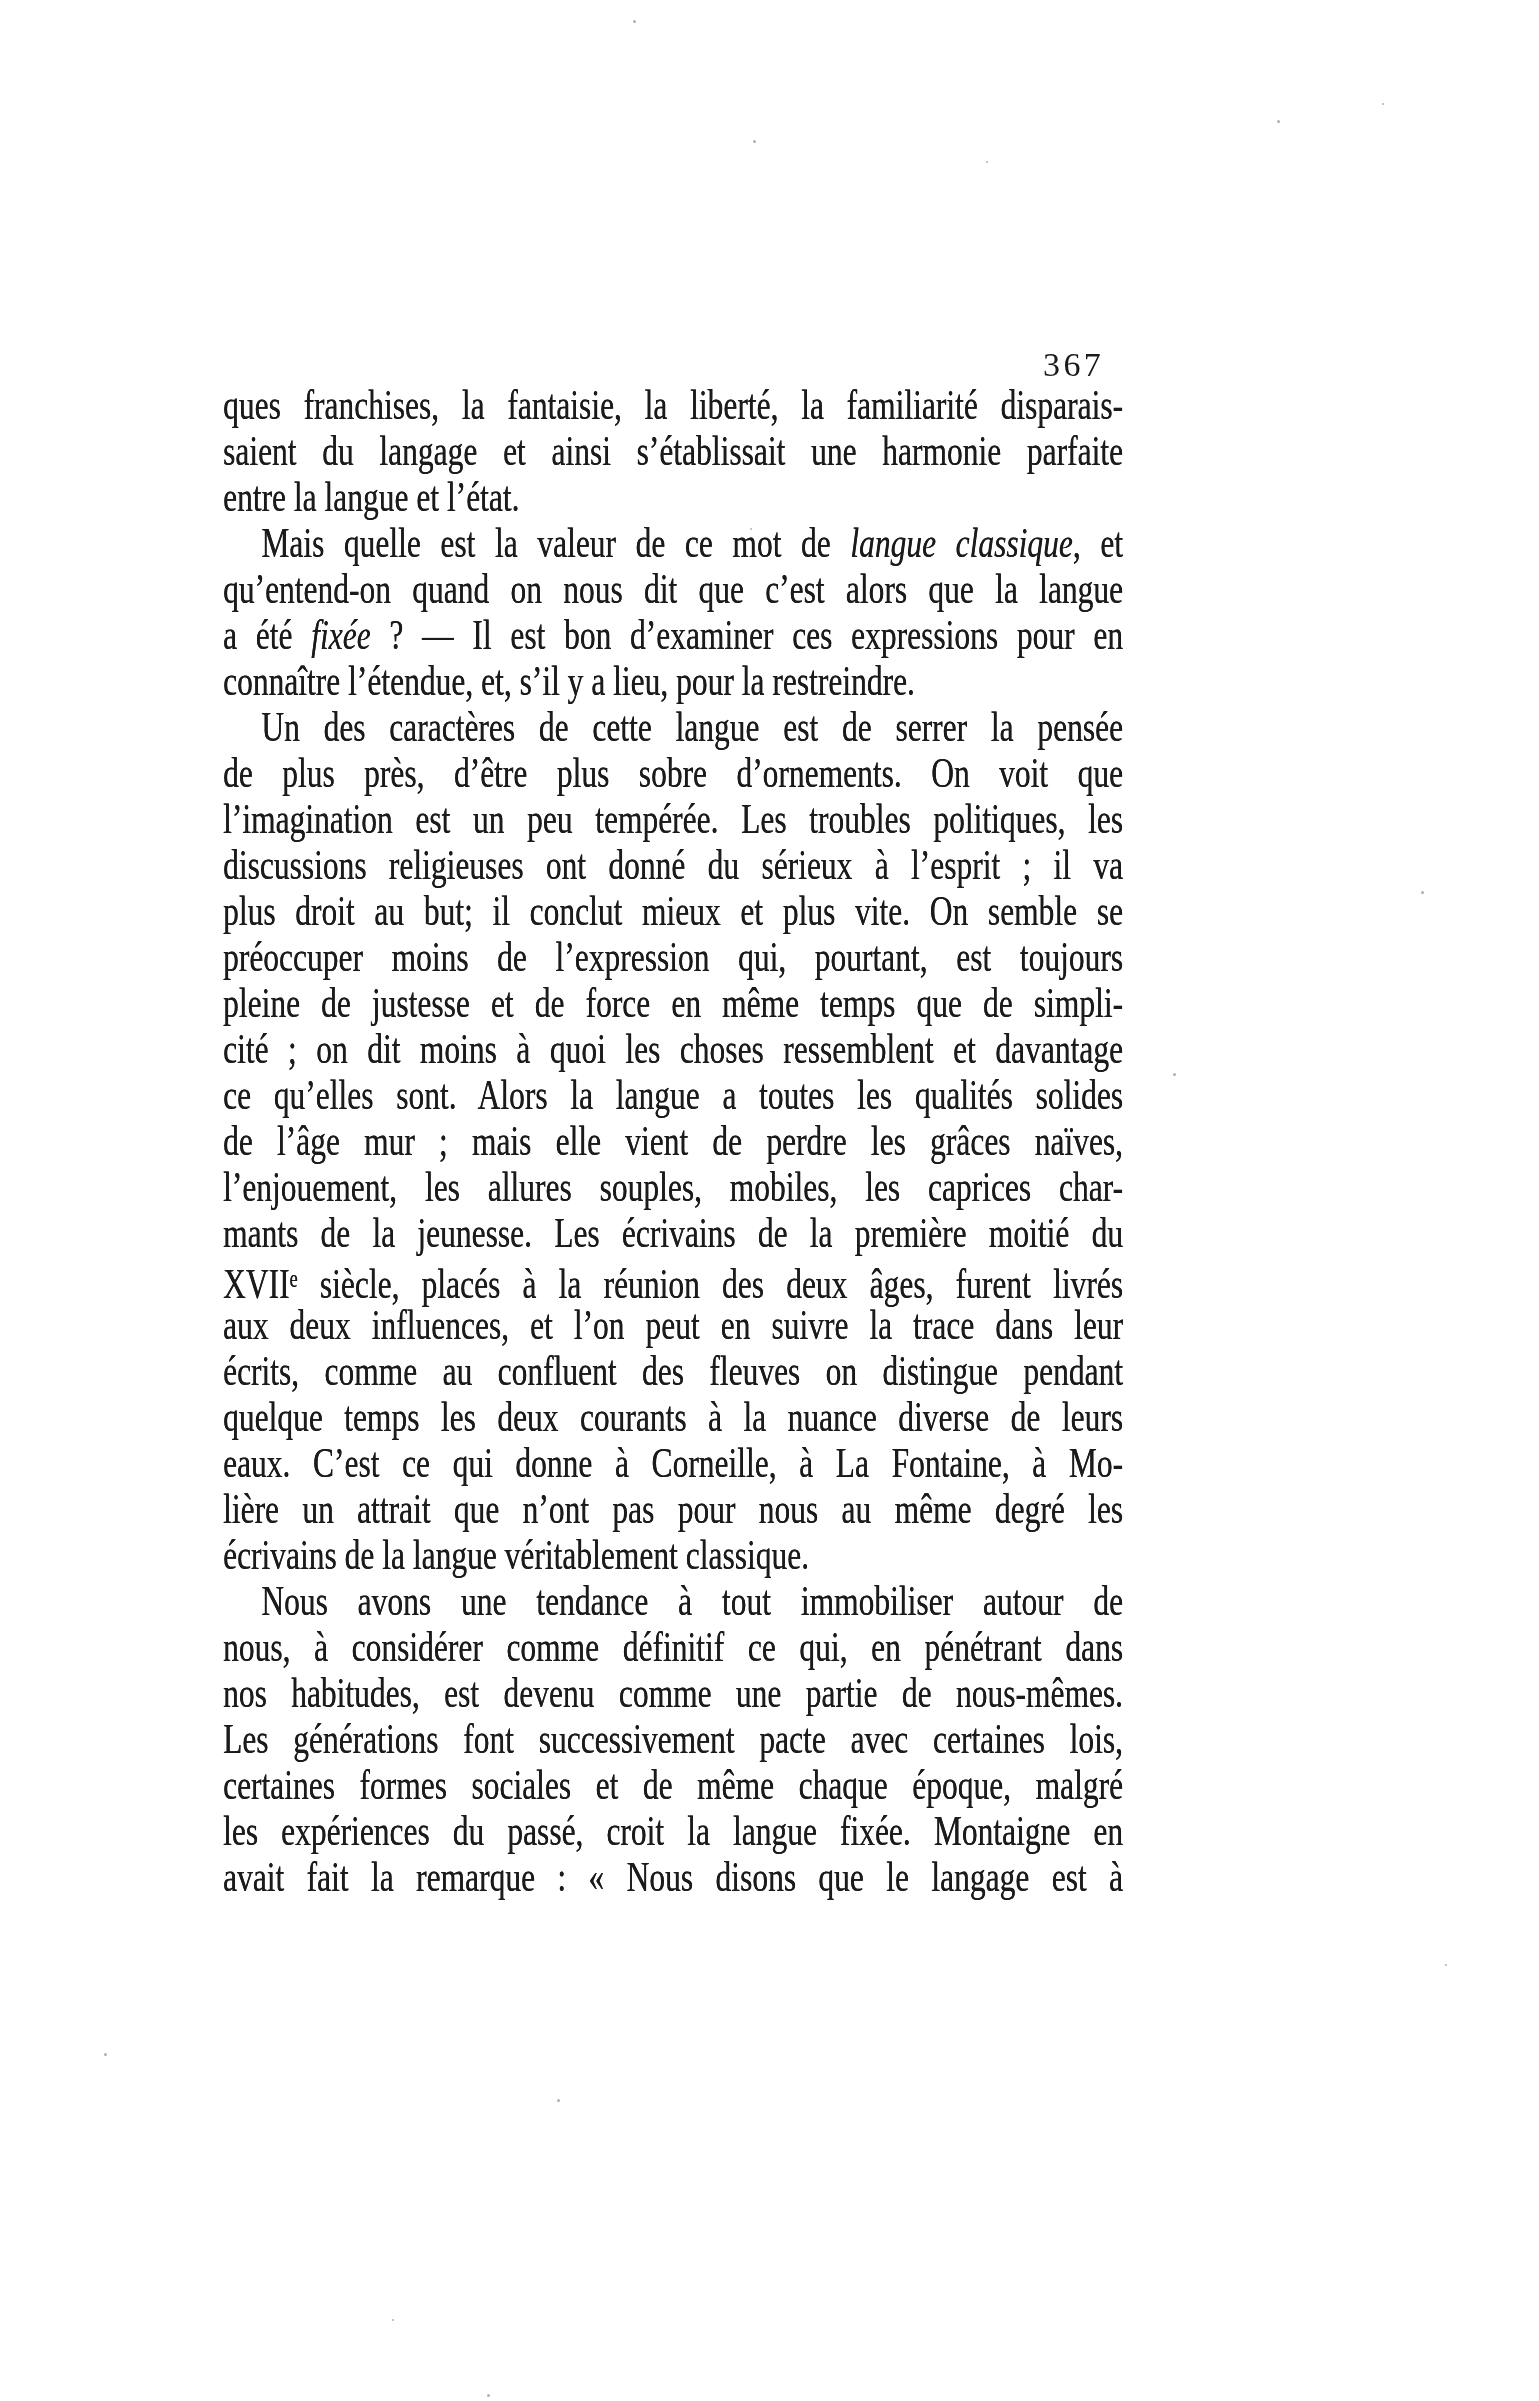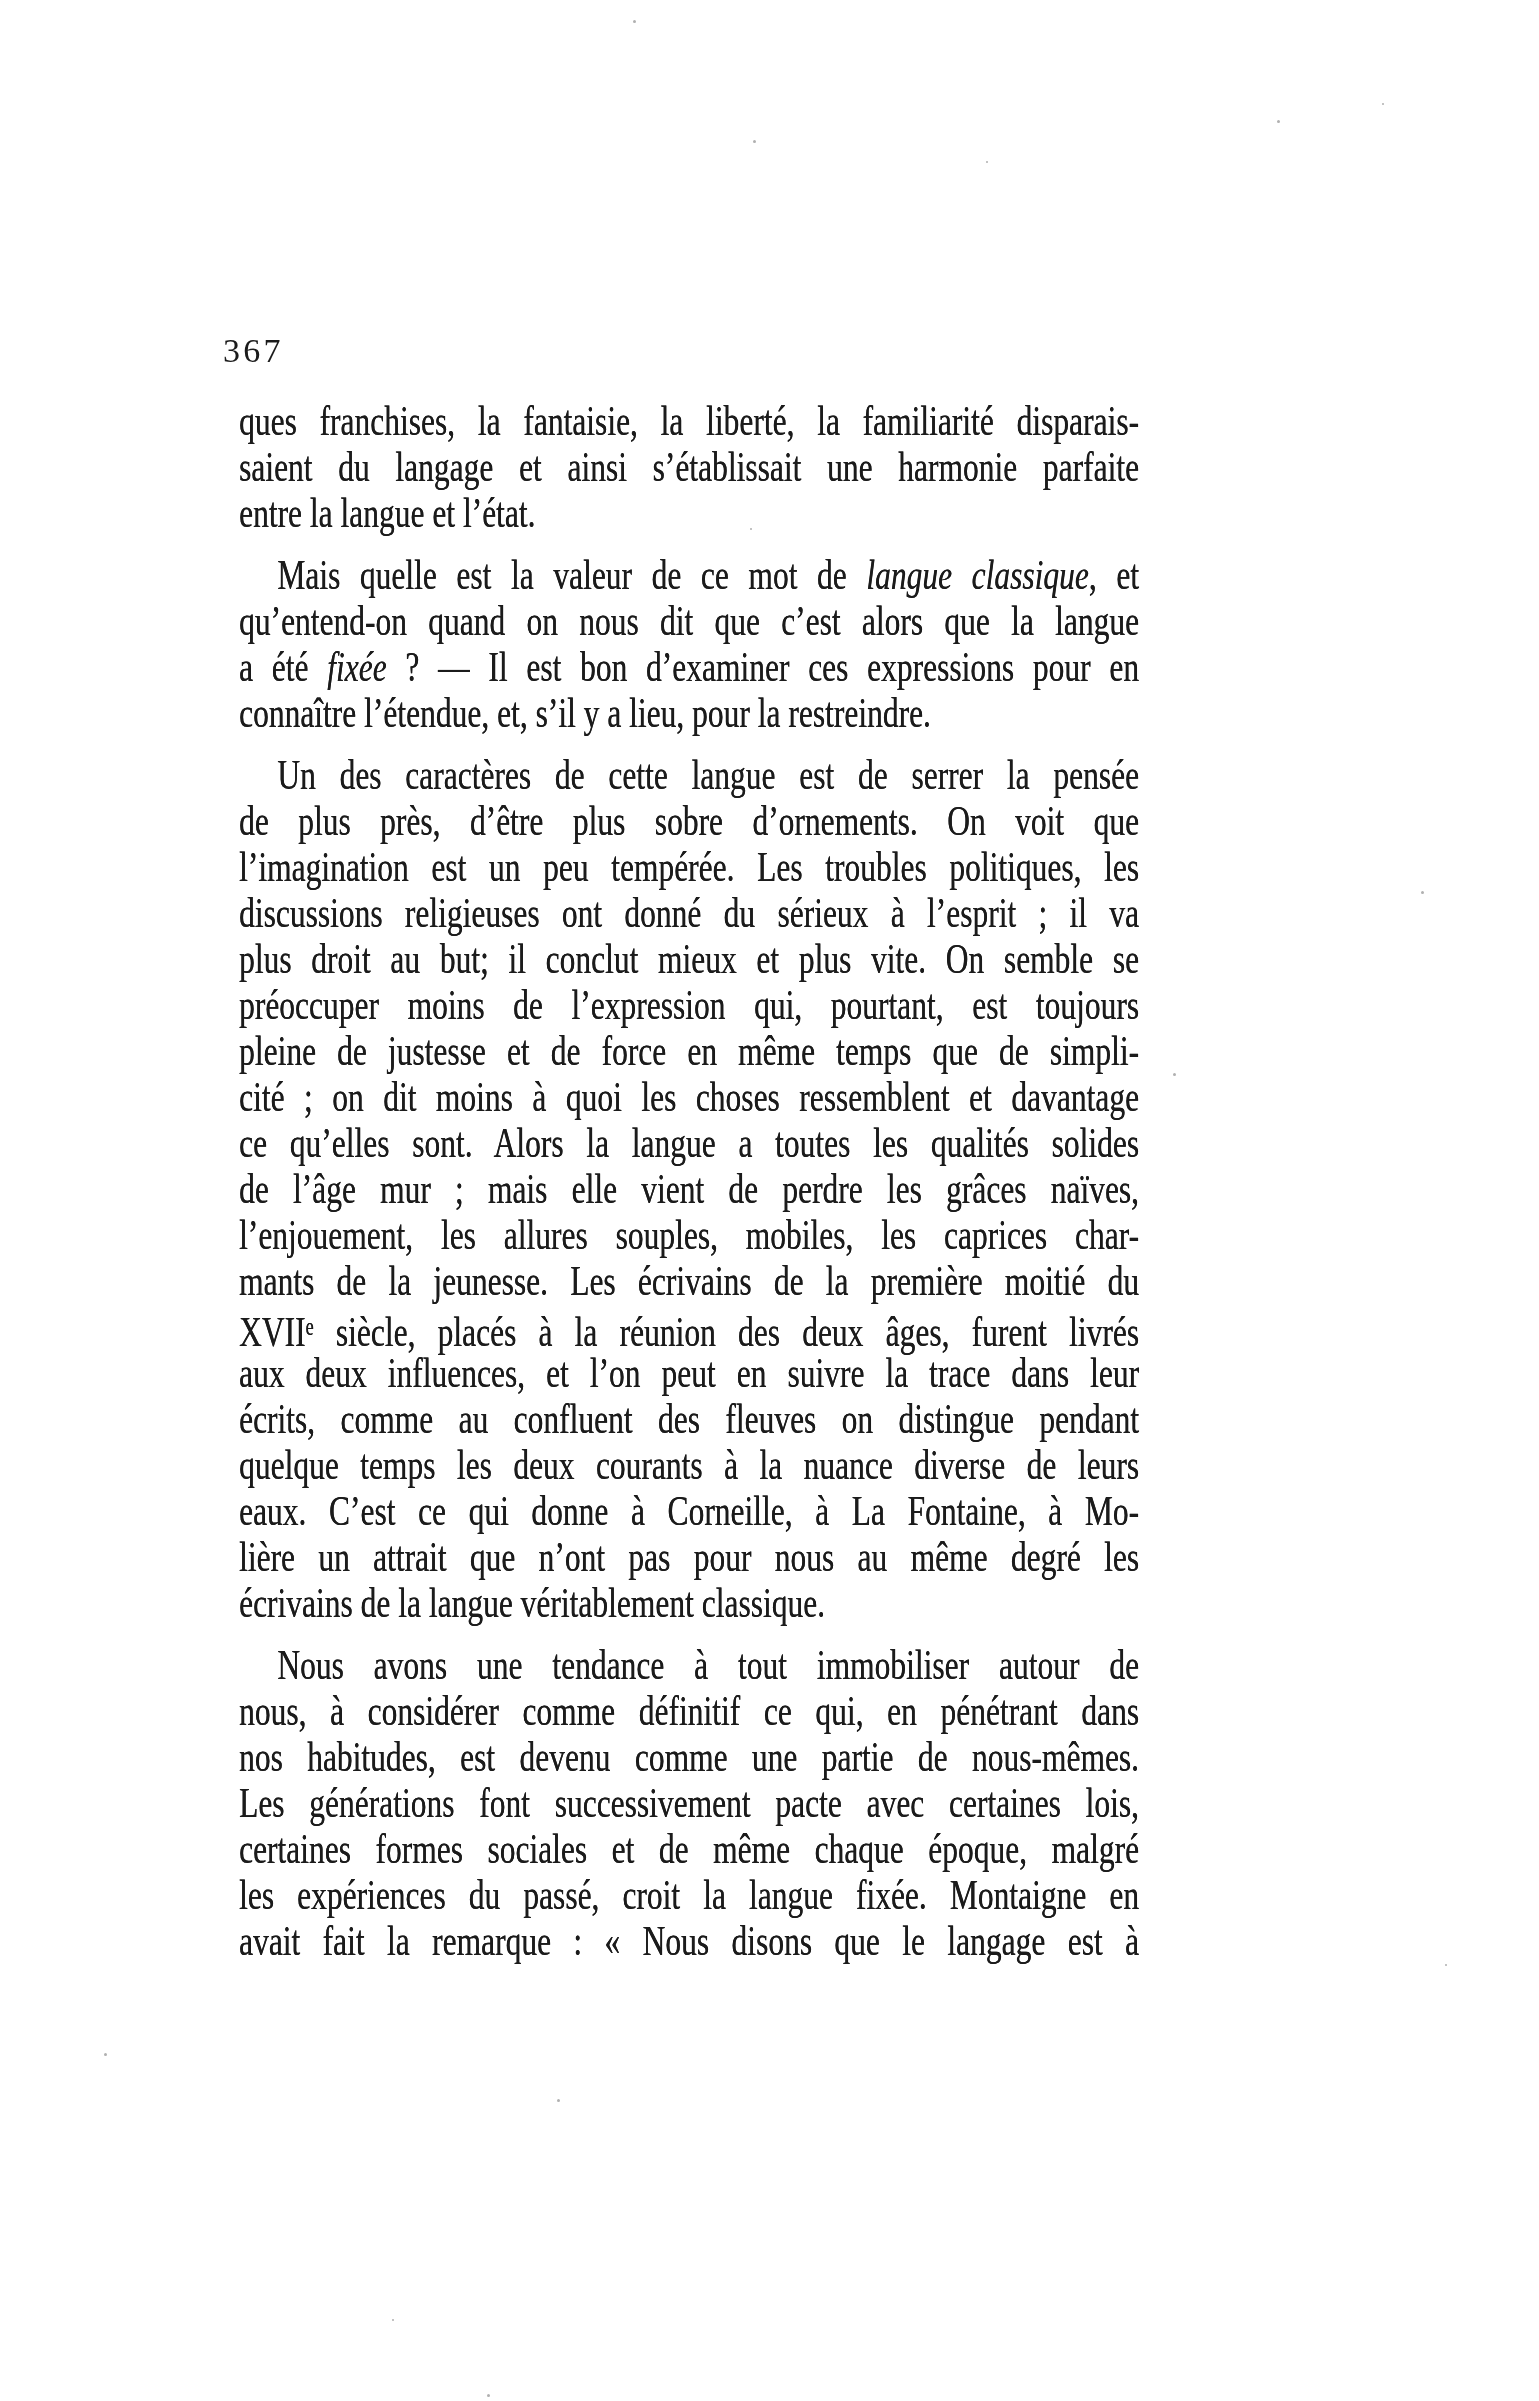--- a/index.html
+++ b/index.html
@@ -6,31 +6,31 @@
   .page{
     position:relative;
     width:1539px;height:2401px;
     background:#ffffff;
     overflow:hidden;
     font-family:"Liberation Serif","DejaVu Serif",serif;
     color:#1b1b1b;
   }
   .page-number{
     position:absolute;
-    left:223px;top:332px;width:881px;
-    text-align:left;
+    left:223px;top:346px;width:881px;
+    text-align:right;
     font-size:34px;
     letter-spacing:3.3px;
     line-height:38px;
   }
   .text-block{
     position:absolute;
     left:223px;top:382px;width:900px;
   }
-  .paragraph{margin:16px;padding:0;}
+  .paragraph{margin:0;padding:0;}
   .line{
     width:1200px;              
     transform:scaleX(0.75);
     transform-origin:0 0;
     font-size:42px;
     line-height:46px;
     height:46px;
     text-align:justify;
     text-align-last:justify;
     text-shadow:0.2px 0 0 currentColor;

